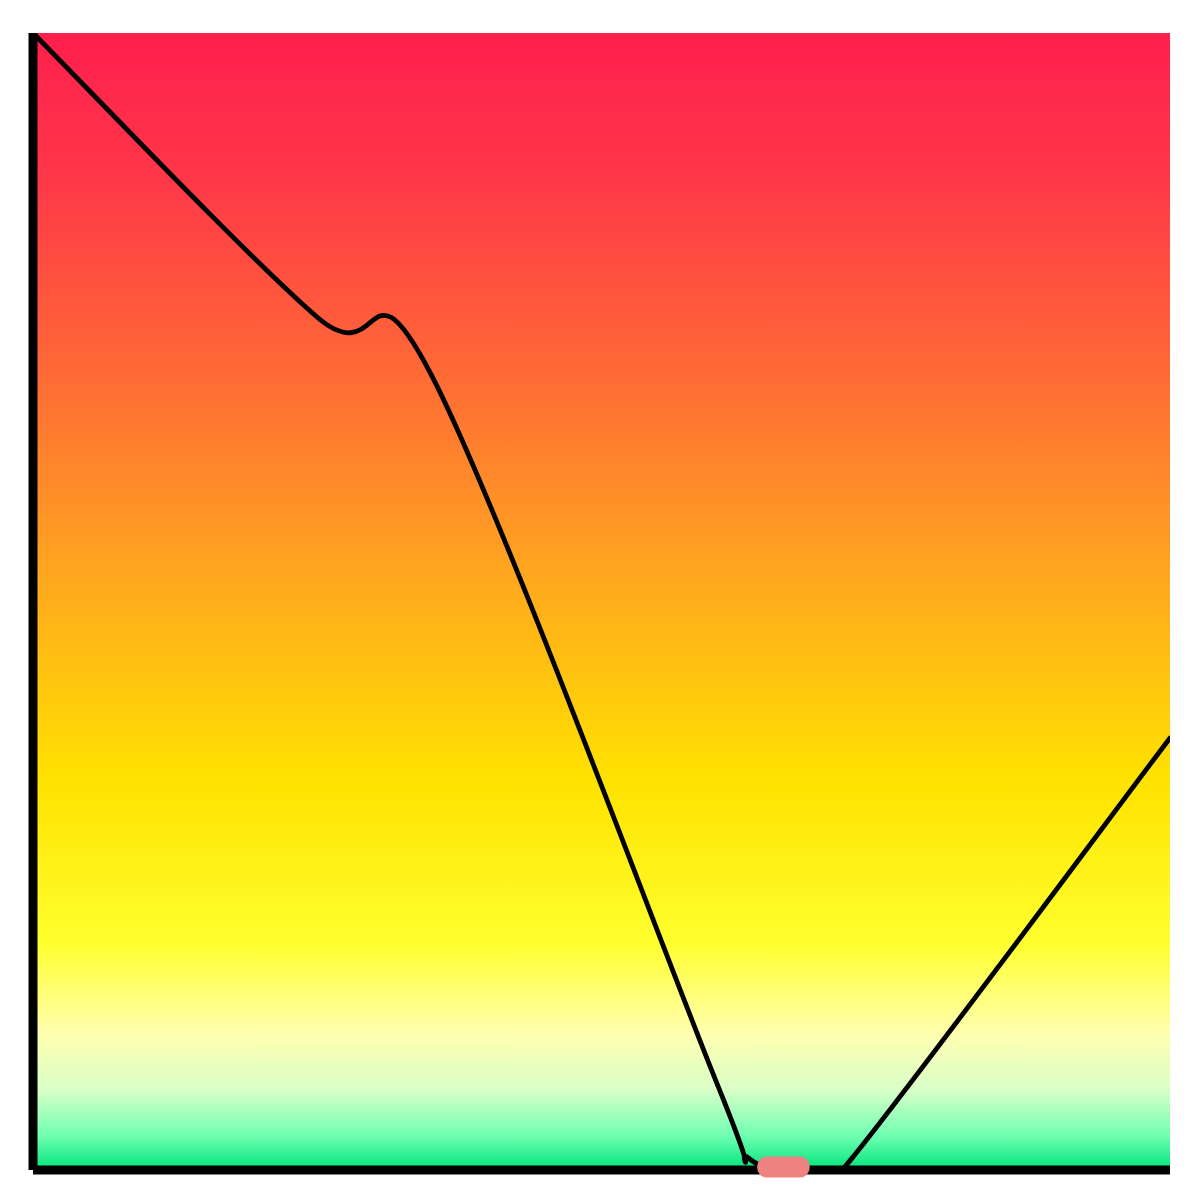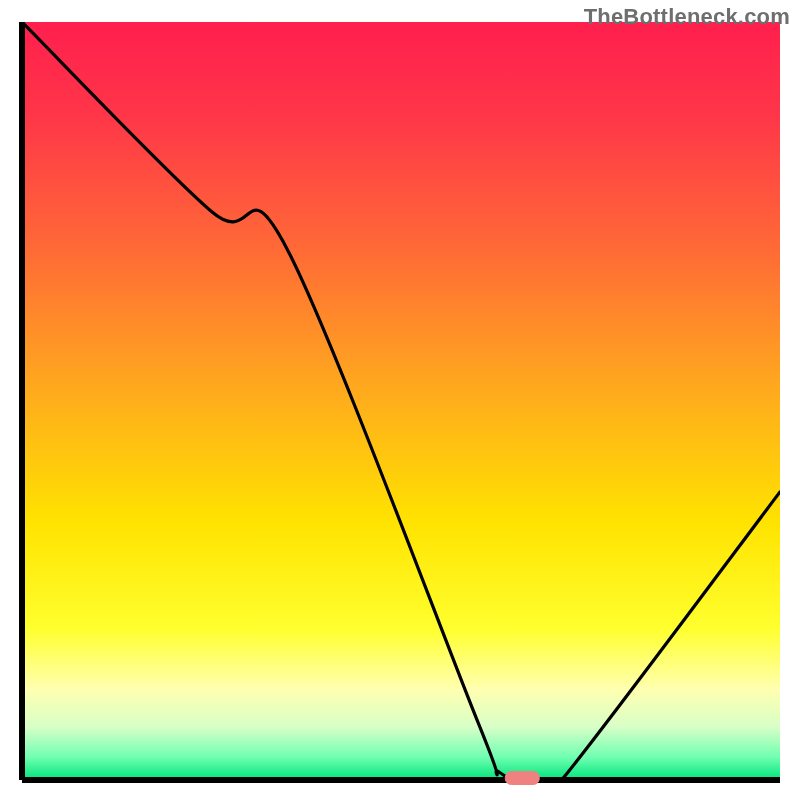--- a/index.html
+++ b/index.html
@@ -32,21 +32,20 @@
     top: 0;
     width: 800px;
     height: 800px;
   }
 </style>
 </head>
 <body>
 
 <div class="chart-container">
 
-  <div class="watermark">TheBottleneck.com</div>
 
   <svg class="plot" viewBox="0 0 800 800" preserveAspectRatio="none">
     <defs>
       <linearGradient id="bgGrad" x1="0" y1="0" x2="0" y2="1">
       <stop offset="0.00%" stop-color="#ff1f4d"></stop>
           <stop offset="12.00%" stop-color="#ff3549"></stop>
           <stop offset="30.00%" stop-color="#ff6a36"></stop>
           <stop offset="48.00%" stop-color="#ffa81e"></stop>
           <stop offset="66.00%" stop-color="#ffe300"></stop>
           <stop offset="80.00%" stop-color="#ffff2e"></stop>

